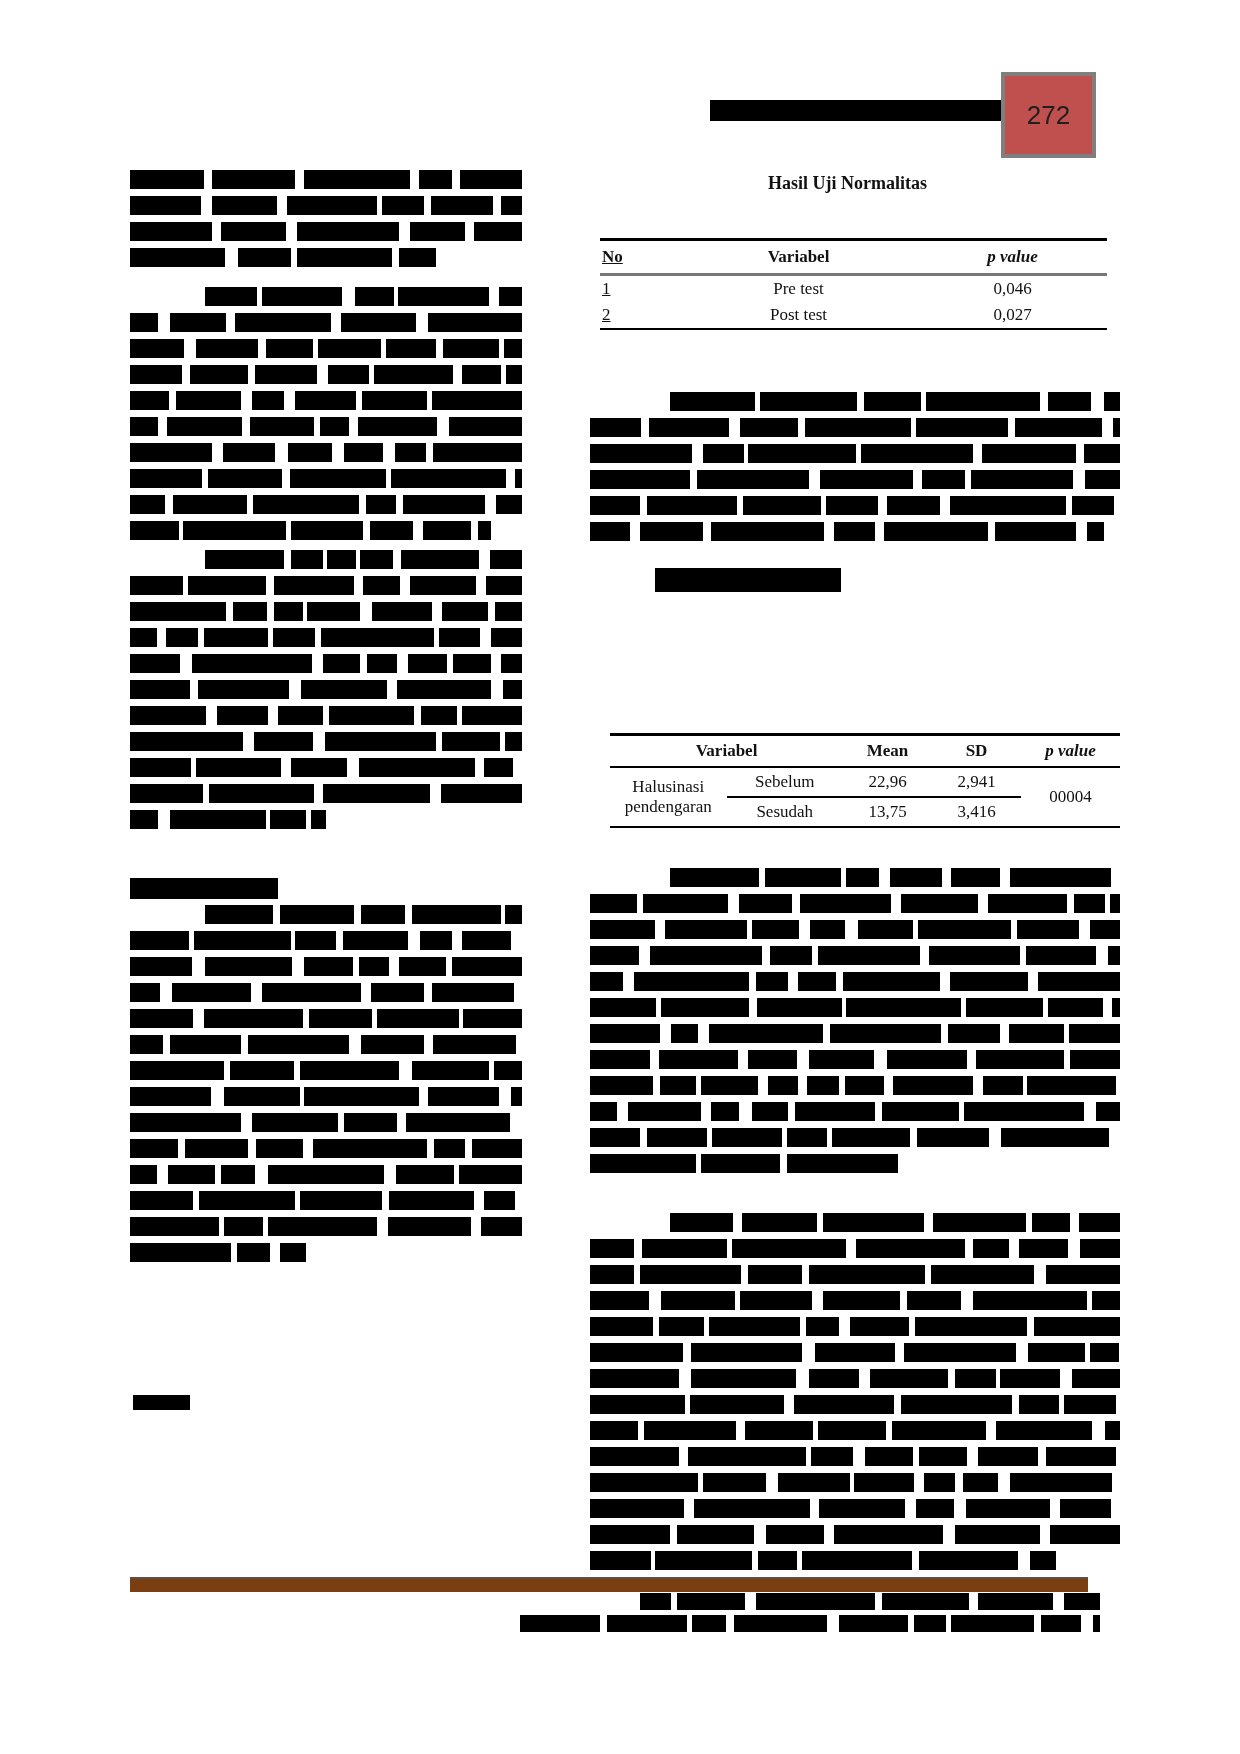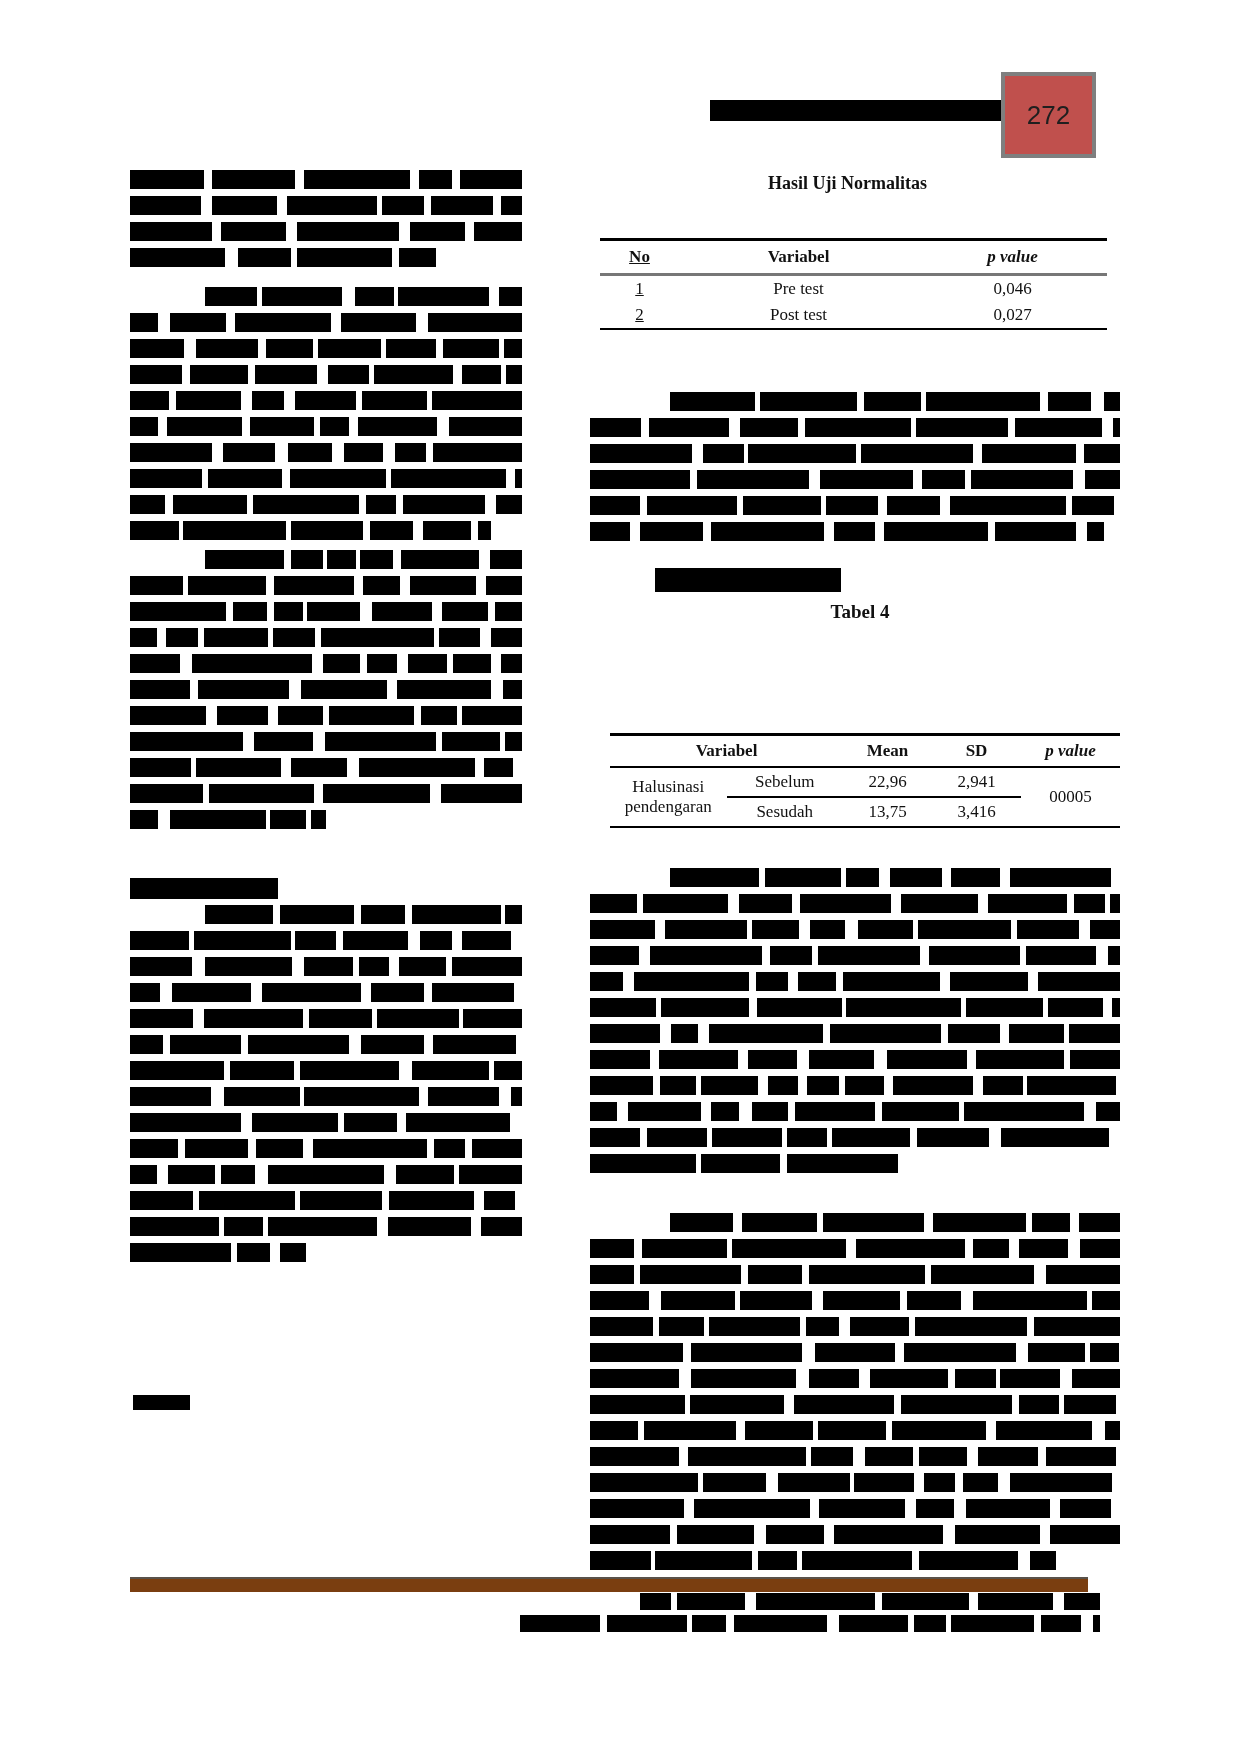--- a/index.html
+++ b/index.html
@@ -22,21 +22,21 @@
   .caption{position:absolute;text-align:center;font-weight:bold;}
   .cap3{left:600px;top:170px;width:495px;font-size:18px;line-height:26px;}
   .cap4{left:598px;top:596px;width:524px;font-size:19px;line-height:31px;}
   .sp{text-decoration:underline wavy #d02020;text-decoration-skip-ink:none;text-decoration-thickness:2px;}
   table{border-collapse:collapse;position:absolute;table-layout:fixed;}
   .t3{left:600px;top:238px;width:495px;font-size:17px;}
   .t3 thead tr{border-top:3px solid #000;border-bottom:3px solid #777;}
   .t3 th{font-weight:bold;padding:6px 2px;}
   .t3 td{padding:3px 2px;}
   .t3 tbody tr:last-child{border-bottom:2px solid #000;}
-  .t3 .c-no{width:75px;text-align:center;text-decoration:underline;}
+  .t3 .c-no{width:75px;text-align:left;text-decoration:underline;}
   .t3 .c-var{width:235px;text-align:center;}
   .t3 .c-p{width:185px;text-align:center;}
   .pv{font-style:italic;}
   .t4{left:610px;top:733px;width:510px;font-size:17px;}
   .t4 thead tr{border-top:3px solid #000;border-bottom:2.5px solid #000;}
   .t4 th{font-weight:bold;padding:5px 2px;text-align:center;}
   .t4 td{padding:4px 2px;text-align:center;}
   .t4 .c-varl{width:135px;}
   .t4 .c-cond{width:110px;}
   .t4 .c-mean{width:85px;}
@@ -438,39 +438,38 @@
         <span class="rseg" style="width: 41.7856px; margin-right: 8.6185px;"></span>
         <span class="rseg" style="width: 104.122px; margin-right: 6.72105px;"></span>
         <span class="rseg" style="width: 81.4399px; margin-right: 10.8267px;"></span>
         <span class="rseg" style="width: 16.8963px; margin-right: 7.53421px;"></span>
       </div>
     </div>
 
   <div class="bar" style="left:655px;top:568px;width:186px;height:24px;"></div>
 
   <div class="caption cap4">
-    <div>Tabel 4</div>
   </div>
 
   <table class="t4">
     <thead>
       <tr>
         <th colspan="2">Variabel</th>
         <th class="c-mean">Mean</th>
         <th class="c-sd">SD</th>
         <th class="c-pv pv">p value</th>
       </tr>
     </thead>
     <tbody>
       <tr>
         <td class="c-varl" rowspan="2">Halusinasi pendengaran</td>
         <td class="c-cond midline">Sebelum</td>
         <td class="c-mean midline">22,96</td>
         <td class="c-sd midline">2,941</td>
-        <td class="c-pv" rowspan="2">00005</td>
+        <td class="c-pv" rowspan="2">00004</td>
       </tr>
       <tr>
         <td class="c-cond">Sesudah</td>
         <td class="c-mean">13,75</td>
         <td class="c-sd">3,416</td>
       </tr>
     </tbody>
   </table>
 
   <div class="redacted" style="left:590px;top:868px;width:530px;">

